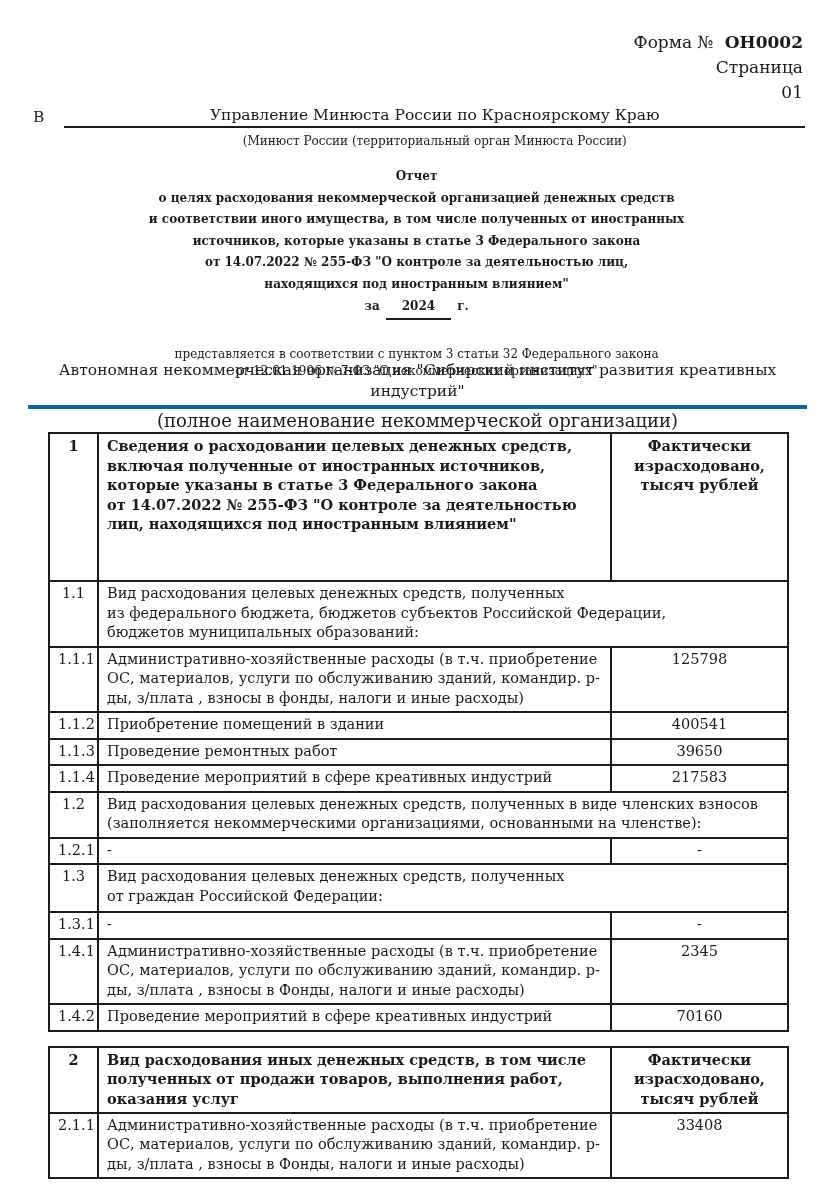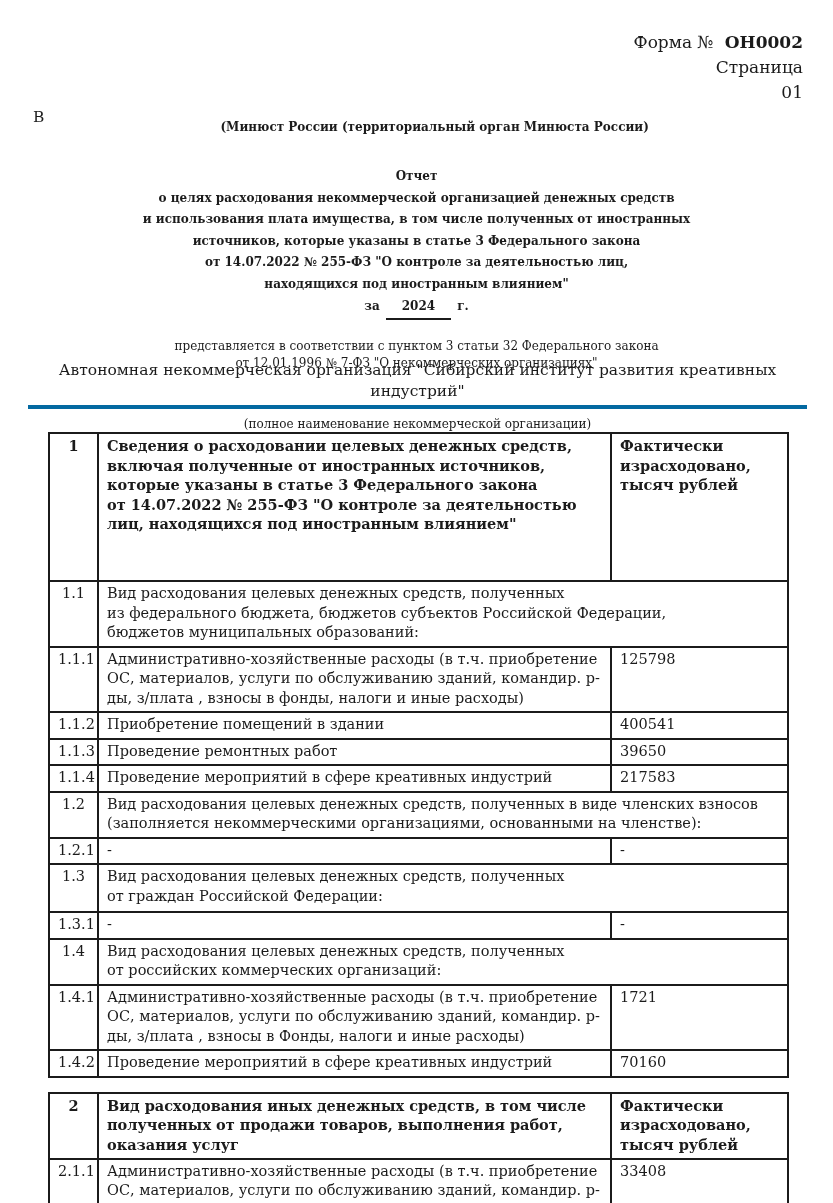--- a/index.html
+++ b/index.html
@@ -31,47 +31,47 @@
   .form-meta .val.bold { font-weight:bold; }
   .form-meta .val.page { min-width:52px; }
 
   .addressee { position:absolute; top:106px; left:33px; right:28px; display:flex; }
   .addr-prefix { font-size:15.5px; padding-right:20px; padding-top:2px; }
   .addr-wrap { flex:1; }
   .addr-line {
     border-bottom:2px solid #1b1b1b; text-align:center;
     font-size:15.5px; padding-bottom:2px;
   }
-  .addr-caption { text-align:center; font-size:12px; margin-top:14px;font-weight:bold; }
+  .addr-caption { text-align:center; font-size:12px; margin-top:6px; }
 
   .title-block { position:absolute; top:166px; left:0; right:0; text-align:center;
     font-weight:bold; font-size:12px; line-height:21.5px; }
   .year-line { margin-top:1px; }
   .year-val { display:inline-block; border-bottom:2px solid #1b1b1b;
     padding:0 16px; margin:0 6px; }
 
-  .legal-basis { position:absolute; top:338px; left:0; right:0; text-align:center;
+  .legal-basis { position:absolute; top:346px; left:0; right:0; text-align:center;
     font-size:12px; line-height:16.5px; }
 
   .org-block { position:absolute; top:360px; left:28px; right:26px; text-align:center; }
   .org-name { font-size:15.5px; line-height:21px; border-bottom:4px solid #0369a1;
     padding-bottom:3px; }
-  .org-caption { font-size:12px; margin-top:8px; }
+  .org-caption { font-size:18px; margin-top:1px; }
 
   
   .tables-wrap { position:absolute; top:432px; left:48px; width:739px; }
   table.report { border-collapse:collapse; width:739px; table-layout:fixed; }
   table.report + table.report { margin-top:14px; }
   table.report td {
     border:2px solid #1b1b1b; font-size:14.5px; line-height:19.5px;
     vertical-align:top; padding:2px 8px 3px 8px;
   }
   td.num { width:49px; text-align:center; padding:2px 2px; }
   td.txt { width:513px; white-space:pre-line; }
-  td.val { width:177px; text-align:left; vertical-align:middle; white-space:pre-line; }
+  td.val { width:177px; text-align:center; vertical-align:middle; white-space:pre-line; }
   td.hdr { font-weight:bold; }
   tr.h1 td { height:148px; }
   tr.h2 td { height:66px; }
   .rh-3l td { height:59px; }
   .rh-2l td { height:42px; }
   .rh-2lx td { height:48px; }
   .rh-1l td { height:22px; }
 </style>
 </head>
 <body>
@@ -98,28 +98,29 @@
       </div>
       <div>
         <span>Страница</span>
         <span class="val page">01</span>
       </div>
     </div>
 
     <div class="addressee">
       <span class="addr-prefix">В</span>
       <span class="addr-wrap">
+        <span class="addr-line" style="display:block">Управление Минюста России по Красноярскому Краю</span>
         <span class="addr-caption" style="display:block">(Минюст России (территориальный орган Минюста России)</span>
       </span>
     </div>
 
     <div class="title-block">
       <div>Отчет</div>
       <div>о целях расходования некоммерческой организацией денежных средств</div>
-      <div>и использования плата имущества, в том числе полученных от иностранных</div>
+      <div>и соответствии иного имущества, в том числе полученных от иностранных</div>
       <div>источников, которые указаны в статье 3 Федерального закона</div>
       <div>от 14.07.2022 № 255-ФЗ "О контроле за деятельностью лиц,</div>
       <div>находящихся под иностранным влиянием"</div>
       <div class="year-line">
         <span>за</span><span class="year-val">2024</span><span>г.</span>
       </div>
     </div>
 
     <div class="legal-basis">
       <div>представляется в соответствии с пунктом 3 статьи 32 Федерального закона</div>
@@ -187,31 +188,26 @@
         <tr class="rh-2lx">
           <td class="num">1.3</td>
           <td class="txt" colspan="2">Вид расходования целевых денежных средств, полученных
 от граждан Российской Федерации:</td>
         </tr>
         <tr class="rh-1l">
           <td class="num">1.3.1</td>
           <td class="txt">-</td>
           <td class="val">-</td>
         </tr>
-        <tr class="rh-2l">
-          <td class="num">1.4</td>
-          <td class="txt" colspan="2">Вид расходования целевых денежных средств, полученных
-от российских коммерческих организаций:</td>
-        </tr>
         <tr class="rh-3l">
           <td class="num">1.4.1</td>
           <td class="txt">Административно-хозяйственные расходы (в т.ч. приобретение
 ОС, материалов, услуги по обслуживанию зданий, командир. р-
 ды, з/плата , взносы в Фонды, налоги и иные расходы)</td>
-          <td class="val">1721</td>
+          <td class="val">2345</td>
         </tr>
         <tr class="rh-1l">
           <td class="num">1.4.2</td>
           <td class="txt">Проведение мероприятий в сфере креативных индустрий</td>
           <td class="val">70160</td>
         </tr>
       </tbody>
         </table>
 
       <table class="report">

